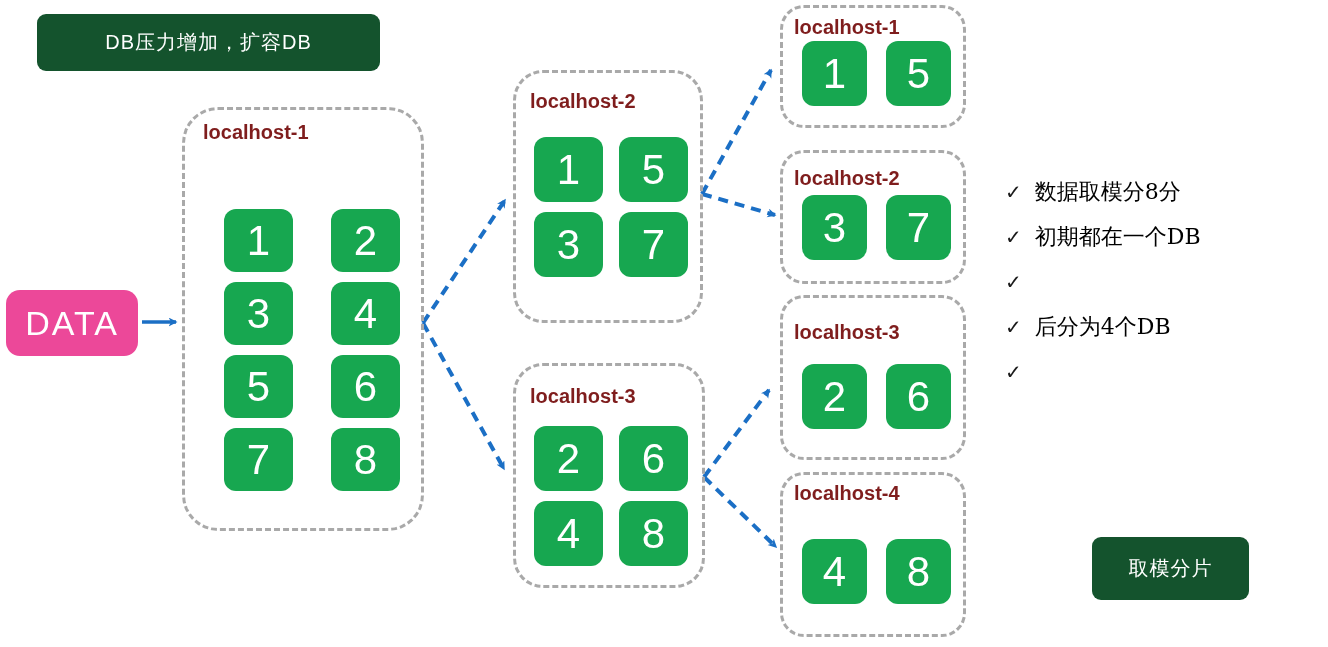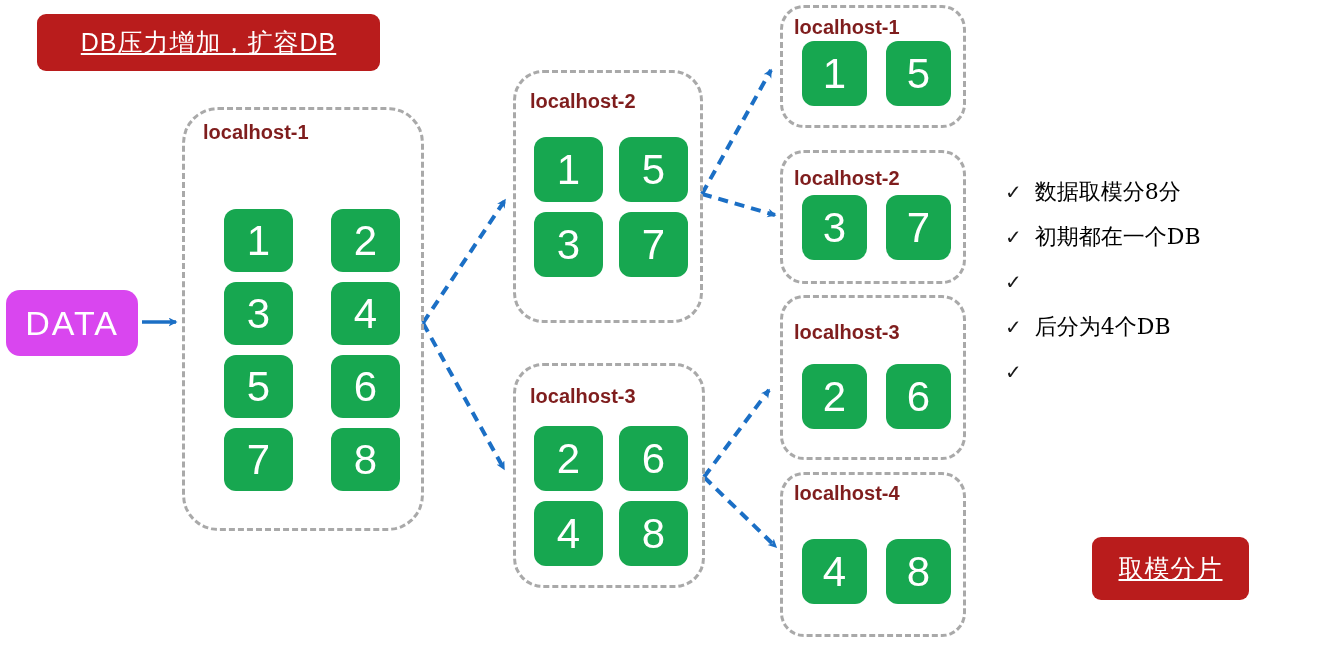--- a/index.html
+++ b/index.html
@@ -8,36 +8,35 @@
     position:relative;
     background:#ffffff;
     overflow:hidden;
     font-family:"Liberation Sans", sans-serif;
   }
   .arrows { position:absolute; left:0; top:0; z-index:1; }
 
   
   .banner {
     position:absolute; z-index:3;
-    background:#b91c1c;
+    background:#14532d;
     color:#ffffff;
     display:flex; align-items:center; justify-content:center;
     border-radius:9px;
-    font-size:25px;
+    font-size:20px;
     letter-spacing:1px;
-    text-decoration:underline;
   }
   .banner-top { left:37px; top:14px; width:343px; height:57px; font-family:"Liberation Sans", sans-serif; }
   .banner-bottom { left:1056px; top:537px; width:157px; height:63px; font-family:"DejaVu Serif", serif;margin-left:36px; }
 
   
   .data-box {
     position:absolute; z-index:3;
     left:6px; top:290px; width:132px; height:66px;
-    background:#d946ef; border-radius:14px;
+    background:#ec4899; border-radius:14px;
     color:#ffffff; font-size:34px;
     display:flex; align-items:center; justify-content:center;
     letter-spacing:2px;
   }
 
   
   .hostbox {
     position:absolute; z-index:2;
     border:3px dashed #A9A9A9;
     background:transparent;

